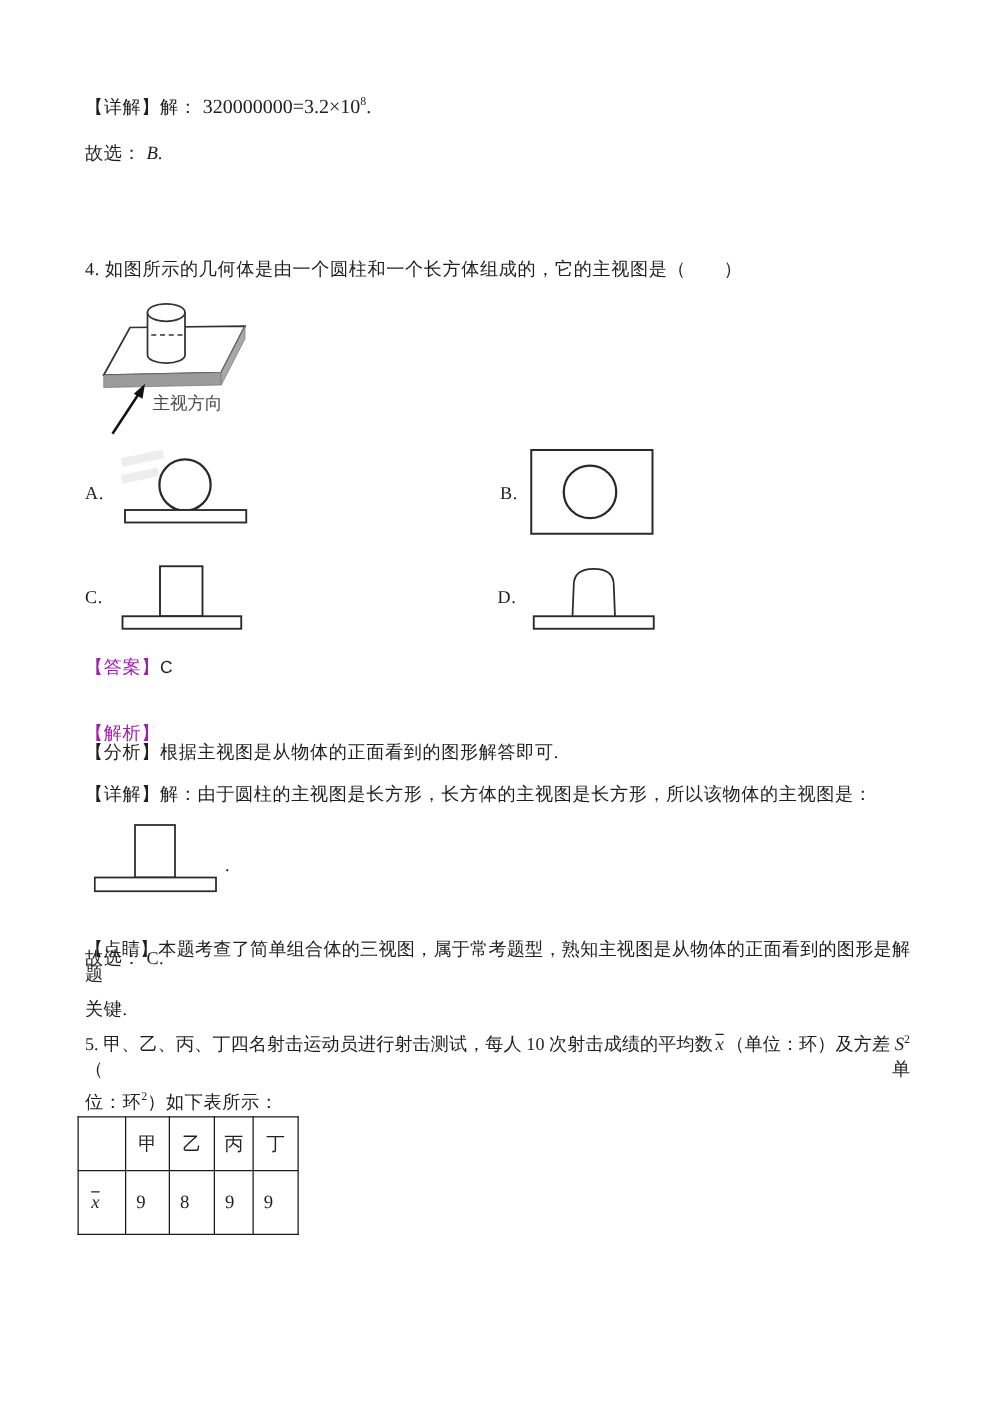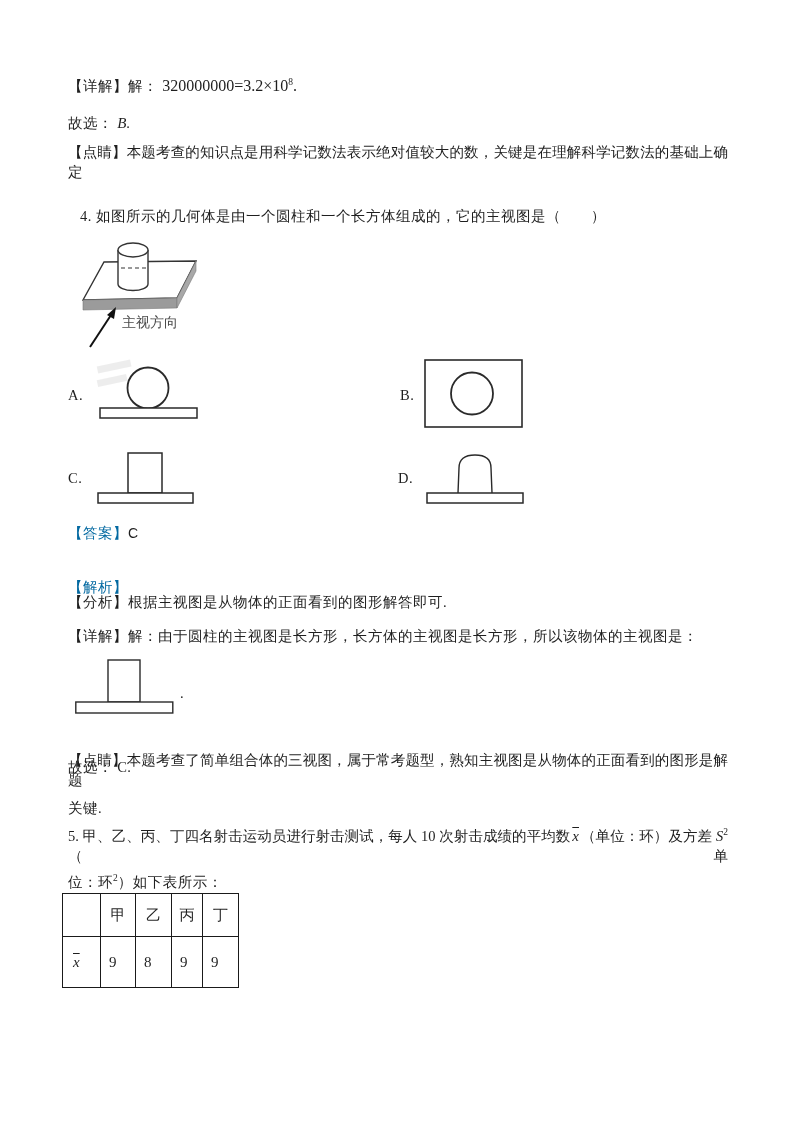--- a/index.html
+++ b/index.html
@@ -20,21 +20,21 @@
     letter-spacing:0.5px;
     color:#1f1f1f;
   }
   .jline{
     white-space:normal;
     width:660px;
     text-align:justify;
     text-align-last:justify;
     letter-spacing:0;
   }
-  .blue{color:#0369a1;}
+  .blue{color:#a21caf;}
   .math{font-size:16px;letter-spacing:0;}
   .ivar{font-style:italic;font-size:15px;letter-spacing:0;}
   .sup{font-size:9.5px;vertical-align:6px;letter-spacing:0;}
   .xbar{font-style:italic;text-decoration:overline;padding:0 2px;font-size:15px;letter-spacing:0;}
   .answer-letter{font-family:"Liberation Sans","DejaVu Sans",sans-serif;font-size:14px;}
   .fig{position:absolute;}
   table.qtable{
     position:absolute;
     left:62px;top:893px;
     border-collapse:collapse;
@@ -56,25 +56,22 @@
   <div class="line" style="top:72px;">
     <span>【详解】</span><span>解：</span>
     <span class="math">320000000=3.2×10</span><span class="sup math">8</span><span class="math">.</span>
   </div>
 
   <div class="line" style="top:113px;">
     <span>故选：</span>
     <span class="ivar">B</span><span>.</span>
   </div>
 
-  <div class="line jline" style="top:142px;">
-    <span>【点睛】</span><span>本题考查的知识点是用科学记数法表示绝对值较大的数，关键是在理解科学记数法的基础上确定</span>
-  </div>
 
-  <div class="line" style="top:206px;margin-left:12px;">
+  <div class="line" style="top:206px;">
     <span>4.</span>
     <span>如图所示的几何体是由一个圆柱和一个长方体组成的，它的主视图是（　　）</span>
   </div>
 
   <svg class="fig" style="left:80px;top:230px;" width="160" height="126" viewBox="0 0 160 126">
 
     <polygon points="3,70 24,32 116,31 97,68" fill="#ffffff" stroke="#333" stroke-width="1.4"></polygon>
 
     <polygon points="3,70 97,68 97,78 3,80" fill="#9b9b9b" stroke="#7a7a7a" stroke-width="0.6"></polygon>
 

